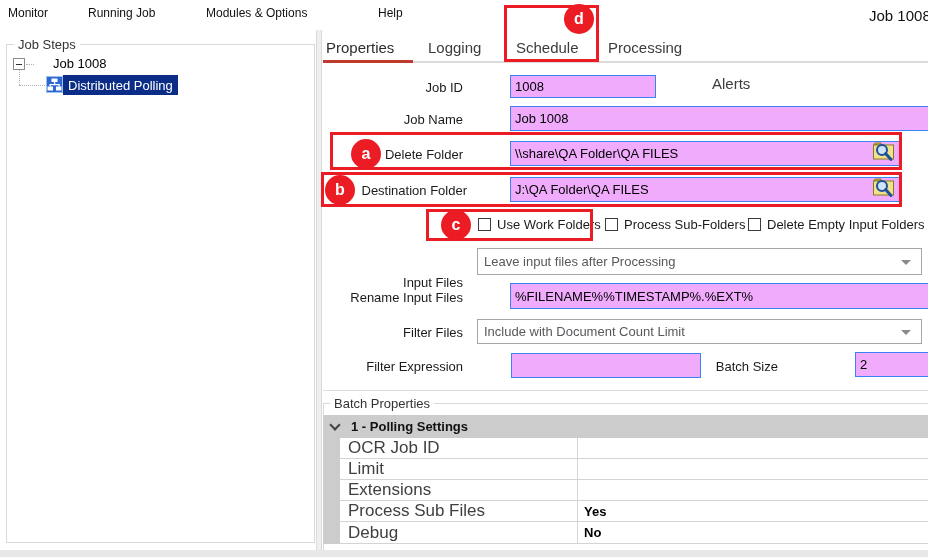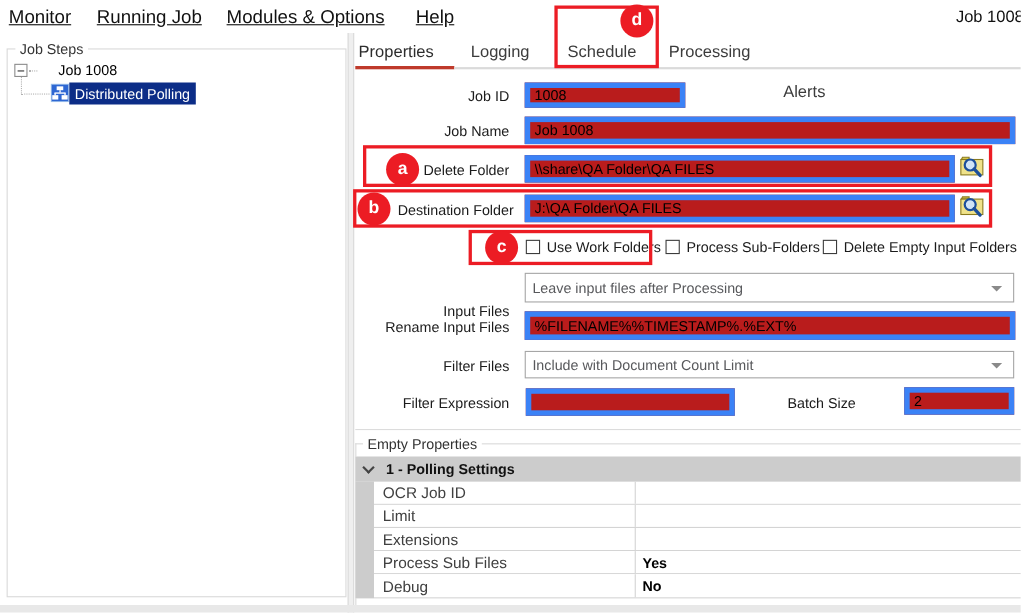--- a/index.html
+++ b/index.html
@@ -10,21 +10,21 @@
   *{margin:0;padding:0;box-sizing:border-box;}
   html,body{width:928px;height:557px;}
   body{
     font-family:"Liberation Sans","DejaVu Sans",sans-serif;
     background:#ffffff;color:#1b1b1b;position:relative;overflow:hidden;
   }
   .abs{position:absolute;}
 
   
   .menubar{left:0;top:0;width:928px;height:30px;background:#fff;}
-  .menu-item{position:absolute;top:6px;font-size:17px;color:#111;white-space:nowrap;cursor:default;text-decoration:underline;}
+  .menu-item{position:absolute;top:6px;font-size:12px;color:#111;white-space:nowrap;cursor:default;}
   .job-label-clip{position:absolute;left:869px;top:7px;width:59px;height:20px;overflow:hidden;font-size:15px;color:#111;white-space:nowrap;}
 
   
   .groupbox{border:1px solid #d9d9d9;background:#fff;}
   .group-legend{position:absolute;background:#fff;padding:0 4px;font-size:13px;color:#333;white-space:nowrap;z-index:3;}
   .left-panel{left:6px;top:44px;width:309px;height:499px;}
   .tree-expander{position:absolute;left:13px;top:58px;width:12px;height:12px;border:1px solid #8c8c8c;background:#fff;}
   .tree-expander::after{content:"";position:absolute;left:2px;top:5px;width:6px;height:1px;background:#333;}
   .dot-h{border-top:1px dotted #b2b2b2;height:0;}
   .dot-v{border-left:1px dotted #b2b2b2;width:0;}
@@ -36,22 +36,22 @@
   
   .v-divider{left:316px;top:30px;width:6px;height:527px;background:#efefef;border-left:1px solid #dadada;border-right:1px solid #dadada;}
 
   
   .tab{position:absolute;top:39px;font-size:15px;color:#3c3c3c;white-space:nowrap;cursor:default;}
   .tab-underline-red{left:323px;top:60px;width:90px;height:3px;background:var(--active-tab-underline);}
   .tab-baseline{left:413px;top:61px;width:515px;height:2px;background:#dadada;}
 
   
   .flabel{position:absolute;width:145px;text-align:right;font-size:13px;color:#1b1b1b;white-space:nowrap;}
-  .tbox{position:absolute;border:5px solid #3b82f6;background:#b91c1c;font-size:13px;color:#000;
-    padding:0 4px;font-family:"Liberation Sans","DejaVu Sans",sans-serif;outline:none;}
+  .tbox{position:absolute;border:1px solid #3b82f6;background:#f0abfc;font-size:13px;color:#000;
+    padding:0 4px;font-family:"Liberation Sans","DejaVu Sans",sans-serif;outline:none;margin-left:33px;}
   .combo{position:absolute;border:1px solid #a6a6a6;background:#fff;display:flex;align-items:center;
     padding:0 24px 0 6px;font-size:13px;color:#58595c;white-space:nowrap;overflow:hidden;}
   .combo-arrow{position:absolute;right:10px;top:50%;margin-top:-2px;width:0;height:0;
     border-left:5px solid transparent;border-right:5px solid transparent;border-top:5px solid #8a8a8a;}
   .cb-group{position:absolute;display:flex;align-items:center;font-size:13px;color:#1b1b1b;white-space:nowrap;}
   .cb-box{width:13px;height:13px;border:1px solid #3c3c3c;background:#fff;margin-right:6px;flex:0 0 auto;}
   .browse-btn{position:absolute;width:24px;height:25px;cursor:pointer;}
 
   
   .ann-box{position:absolute;border:3px solid var(--annotation-red);z-index:5;pointer-events:none;}
@@ -64,21 +64,21 @@
   .sp-border-left{left:323px;top:403px;width:1px;height:147px;background:#d9d9d9;}
   .sp-legend{left:330px;top:396px;}
   .grid{left:323px;top:415px;width:605px;height:129px;background:#fff;}
   .grid-header{position:absolute;left:0;top:0;width:605px;height:23px;background:#cccccc;
     display:flex;align-items:center;font-size:13px;color:#111;}
   .chev{display:inline-block;width:8px;height:8px;border-right:2px solid #444;border-bottom:2px solid #444;
     transform:rotate(45deg);margin:-4px 12px 0 8px;}
   .grid-gutter{position:absolute;left:0;top:23px;width:17px;height:106px;background:#cccccc;}
   .grid-row{position:absolute;left:17px;width:588px;height:21px;border-bottom:1px solid #d4d4d4;
     display:flex;align-items:center;background:#fff;}
-  .grid-row .gname{width:237px;padding-left:8px;font-size:14px;color:#404040;}
+  .grid-row .gname{width:237px;padding-left:8px;font-size:17px;color:#404040;}
   .grid-row .gval{flex:1;border-left:1px solid #d4d4d4;height:100%;display:flex;align-items:center;
     padding-left:6px;font-size:13px;font-weight:bold;color:#000;}
   .bottom-strip{left:0;top:550px;width:928px;height:7px;background:#e8e8e8;}
 </style>
 </head>
 <body>
 
 <div class="abs menubar">
   <span class="menu-item" style="left:8px">Monitor</span>
   <span class="menu-item" style="left:88px">Running Job</span>
@@ -172,21 +172,21 @@
 </div>
 
 <span class="flabel" style="left:318px;top:359px;">Filter Expression</span>
 <input class="tbox" style="left: 478px; top: 353px; width: 190px; height: 25px;" value="">
 <span class="flabel" style="left:633px;top:359px;">Batch Size</span>
 <input class="tbox" style="left: 822px; top: 352px; width: 100px; height: 25px;" value="2">
 
 <div class="abs section-sep"></div>
 <div class="abs sp-border-top"></div>
 <div class="abs sp-border-left"></div>
-<span class="group-legend sp-legend">Empty Properties</span>
+<span class="group-legend sp-legend">Batch Properties</span>
 
 <div class="abs grid">
   <div class="grid-header">
     <span class="chev"></span>
     <b>1 - Polling Settings</b>
   </div>
   <div class="grid-gutter"></div>
 
   <div class="grid-row" style="top:23px;">
     <span class="gname">OCR Job ID</span>

